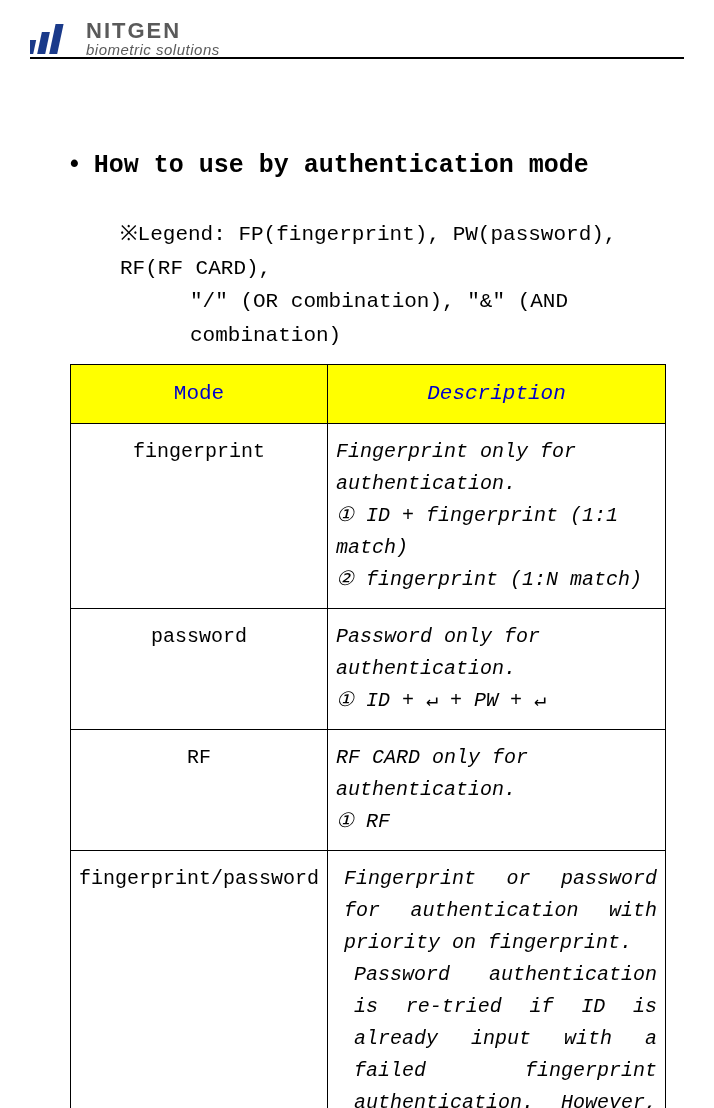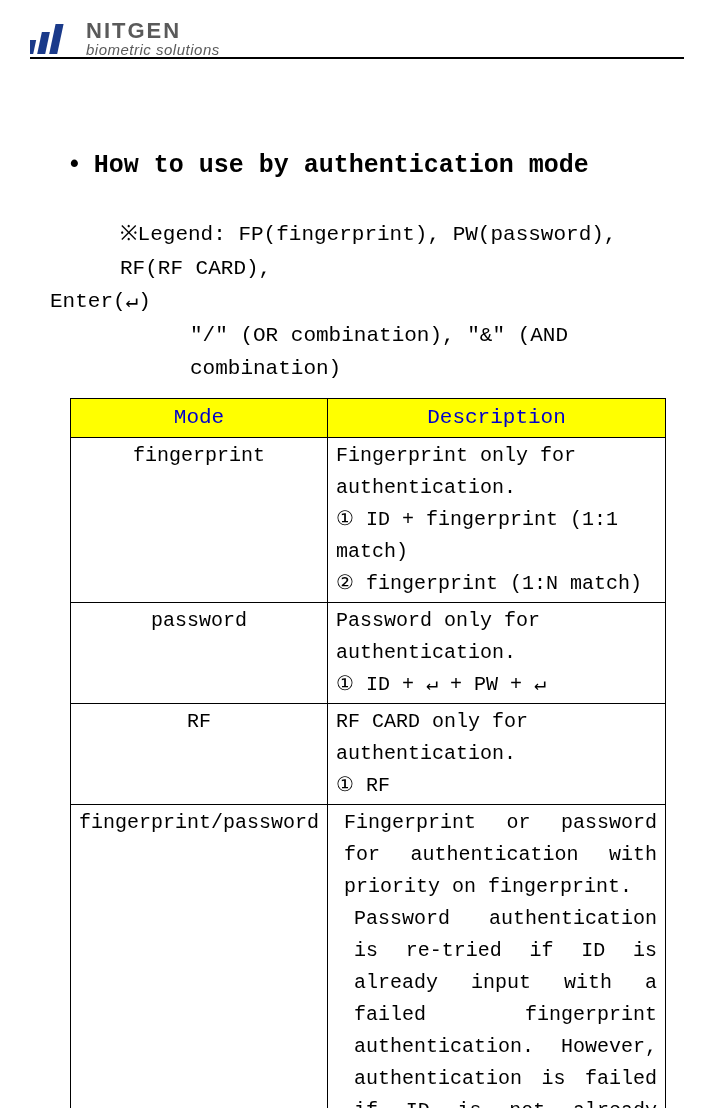--- a/index.html
+++ b/index.html
@@ -87,36 +87,37 @@
       padding-left: 120px;
     }
     .tbl {
       border-collapse: collapse;
       width: 100%;
       font-size: 20px;
       line-height: 1.6;
     }
     .tbl th, .tbl td {
       border: 1px solid #000;
-      padding: 2px 8px;
+      padding: 12px 8px;
       vertical-align: top;
     }
     .tbl th {
       background: #ffff00;
       font-weight: normal;
       text-align: center;
       color: #0000cc;
       font-size: 21px;
     }
     .mode-col {
       width: 155px;
       text-align: center;
     }
     .desc-col {
       text-align: left;
+      font-style: italic;
     }
     .desc-col .line {
       display: block;
     }
     .justify {
       text-align: justify;
       text-justify: inter-word;
       margin-left: 8px;
     }
     .indent {
@@ -145,21 +146,20 @@
   <div class="content">
     <div class="heading">
       <span class="bullet">•</span>
       <span>How to use by authentication mode</span>
     </div>
 
     <div class="legend-block">
       <div class="l1">
         <span>※</span><span>Legend: FP(fingerprint), PW(password), RF(RF CARD),</span>
       </div>
-      <div class="l2">Enter(↵)</div>
       <div class="l3">"/" (OR combination), "&amp;" (AND combination)</div>
     </div>
 
     <table class="tbl">
       <thead>
         <tr>
           <th class="mode-col">Mode</th>
           <th class="desc-col">Description</th>
         </tr>
       </thead>

